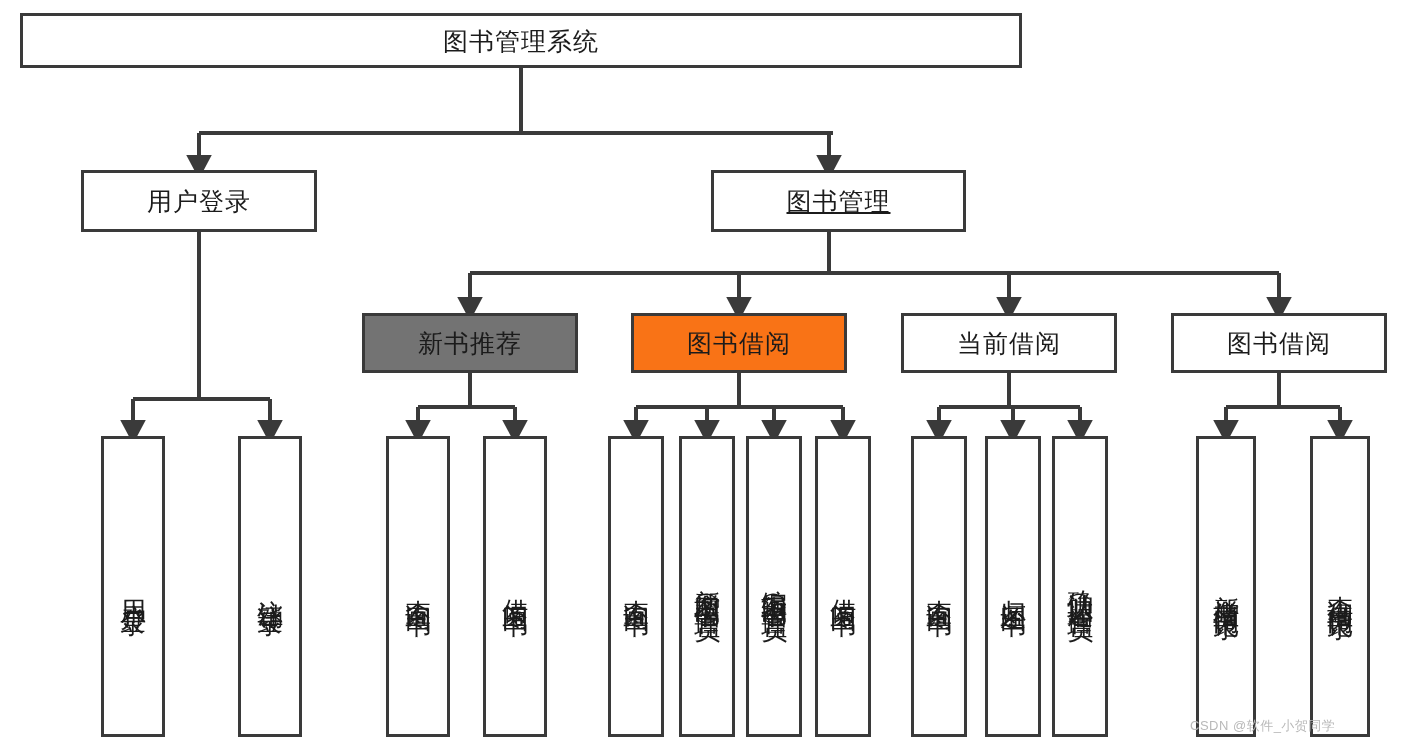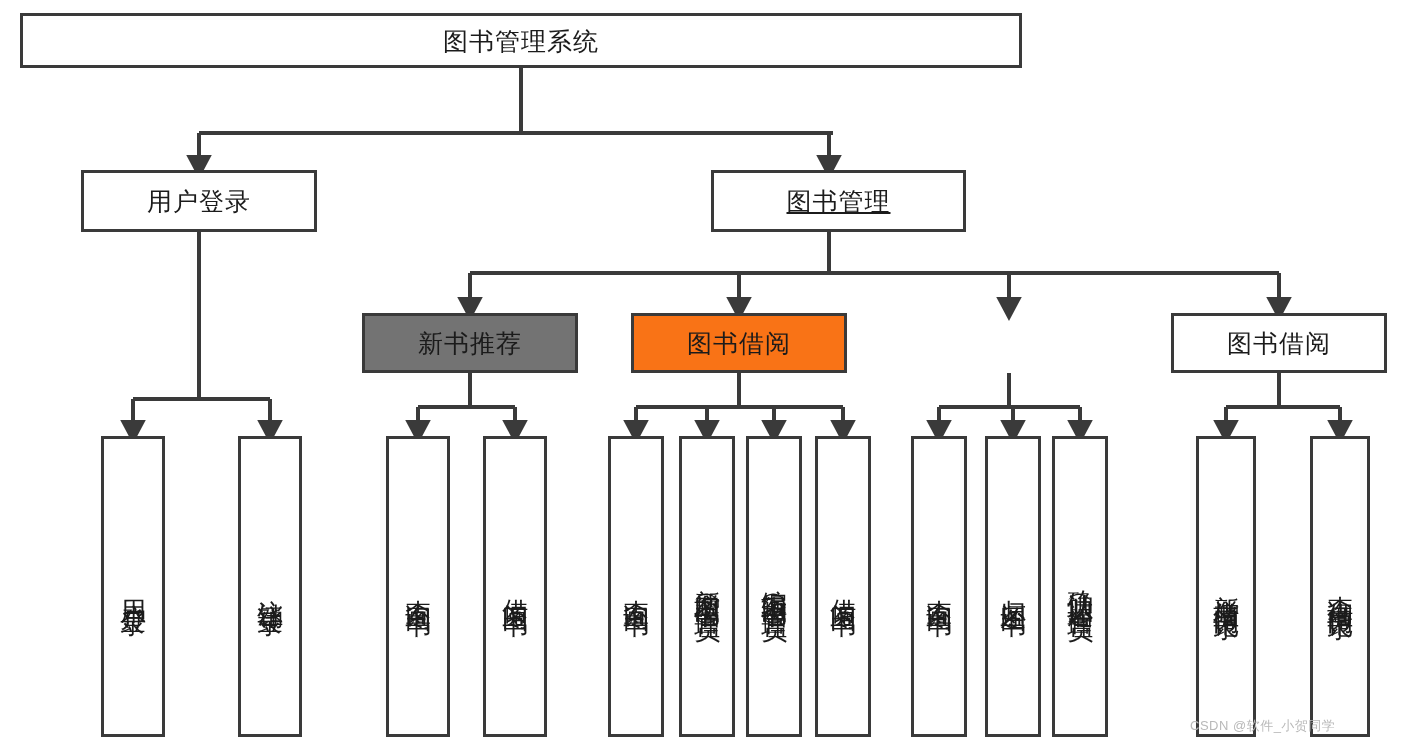--- a/index.html
+++ b/index.html
@@ -119,20 +119,21 @@
     </g>
   </svg>
 
   <div class="node horiz" style="left: 20px; top: 13px; width: 1002px; height: 55px; border-color: rgb(58, 58, 58); background: rgb(255, 255, 255); color: rgb(27, 27, 27);">图书管理系统</div>
 
   <div class="node horiz" style="left: 81px; top: 170px; width: 236px; height: 62px; border-color: rgb(58, 58, 58); background: rgb(255, 255, 255); color: rgb(27, 27, 27);">用户登录</div>
   <div class="node horiz" style="left: 711px; top: 170px; width: 255px; height: 62px; border-color: rgb(58, 58, 58); background: rgb(255, 255, 255); color: rgb(27, 27, 27); text-decoration: underline;">图书管理</div>
 
   <div class="node horiz" style="left: 362px; top: 313px; width: 216px; height: 60px; border-color: rgb(58, 58, 58); background: #737373; color: rgb(27, 27, 27);">新书推荐</div>
   <div class="node horiz" style="left: 631px; top: 313px; width: 216px; height: 60px; border-color: rgb(58, 58, 58); background: #f97316; color: rgb(27, 27, 27); text-align: center;">图书借阅</div>
+  <div class="node horiz" style="left: 901px; top: 313px; width: 216px; height: 60px; border-color: rgb(58, 58, 58); background: rgb(255, 255, 255); color: rgb(27, 27, 27);">当前借阅</div>
   <div class="node horiz" style="left: 1171px; top: 313px; width: 216px; height: 60px; border-color: rgb(58, 58, 58); background: rgb(255, 255, 255); color: rgb(27, 27, 27);">图书借阅</div>
 
   <div class="node vert" style="left: 101px; top: 436px; width: 64px; height: 301px; border-color: rgb(58, 58, 58); background: rgb(255, 255, 255); color: rgb(27, 27, 27);">
     <span class="vlabel">用户登录</span>
   </div>
   <div class="node vert" style="left: 238px; top: 436px; width: 64px; height: 301px; border-color: rgb(58, 58, 58); background: rgb(255, 255, 255); color: rgb(27, 27, 27);">
     <span class="vlabel">注销登录</span>
   </div>
   <div class="node vert" style="left: 386px; top: 436px; width: 64px; height: 301px; border-color: rgb(58, 58, 58); background: rgb(255, 255, 255); color: rgb(27, 27, 27);">
     <span class="vlabel">查询图书</span>

